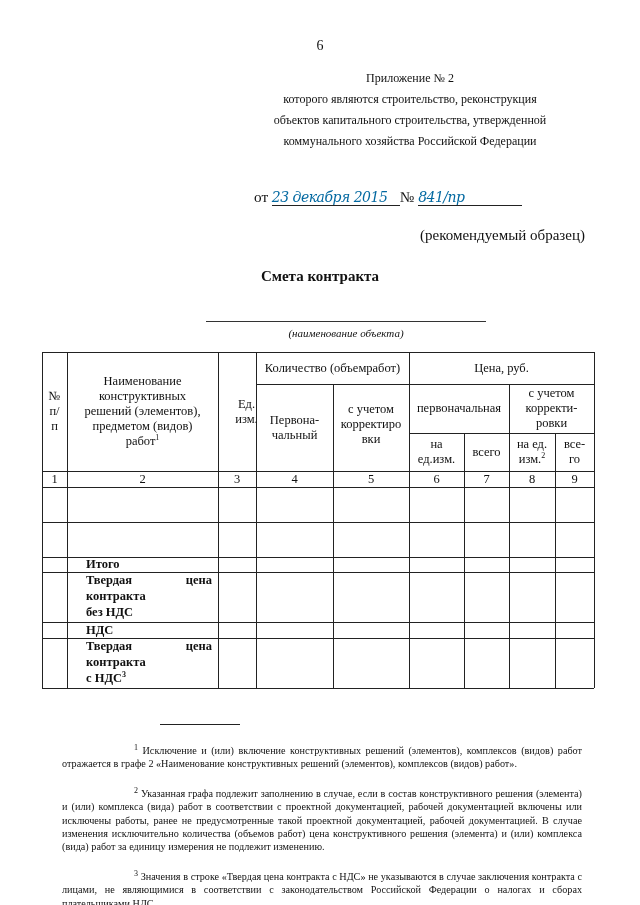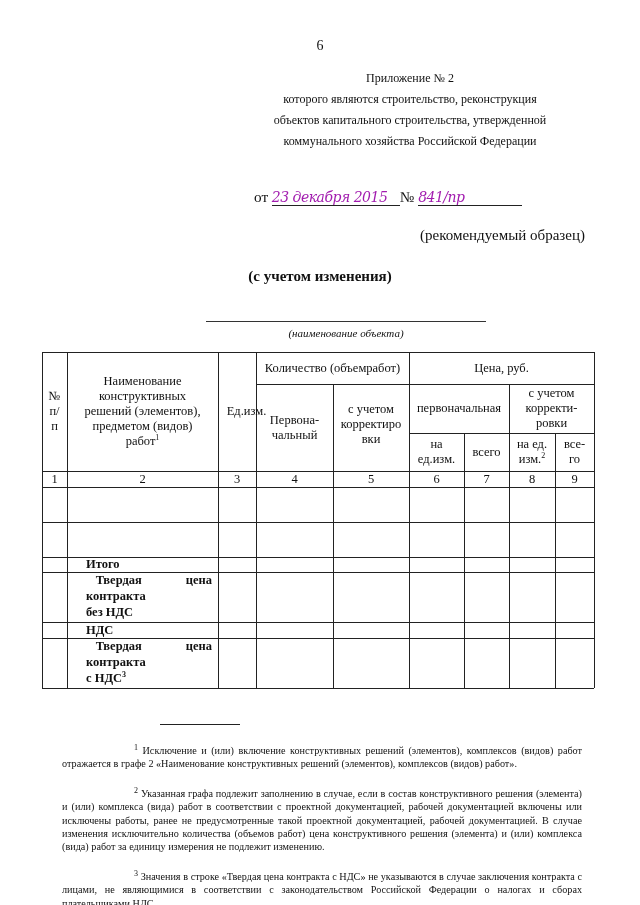--- a/index.html
+++ b/index.html
@@ -3,33 +3,33 @@
 <meta charset="utf-8">
 <style>
   html, body { margin:0; padding:0; background:#ffffff; }
   body { width:640px; height:905px; position:relative; overflow:hidden;
          font-family:"Liberation Serif","DejaVu Serif",serif; color:#111; }
   .abs { position:absolute; }
   .page-num { left:0; width:640px; top:38px; text-align:center; font-size:14px; }
   .appendix { left:220px; width:380px; top:68px; text-align:center; font-size:12px; line-height:21px; }
   .appendix div { white-space:nowrap; }
   .date-line { left:254px; top:188px; font-size:15.2px; white-space:nowrap; }
-  .hand { font-family:"DejaVu Serif",serif; font-style:italic; font-size:14px; letter-spacing:-0.5px; color:#a21caf; }
+  .hand { font-family:"DejaVu Serif",serif; font-style:italic; font-size:14px; letter-spacing:-0.5px; color:#0369a1; }
   .uline { display:inline-block; border-bottom:1px solid #222; text-align:left; }
   .recommended { left:420px; top:227px; font-size:15px; white-space:nowrap; }
   .title { left:0; width:640px; top:266px; text-align:center; font-weight:bold; font-size:15px; line-height:20px; }
   .obj-line { left:206px; top:321px; width:280px; border-top:1px solid #333; }
   .obj-caption { left:206px; width:280px; top:327px; text-align:center; font-style:italic; font-size:11px; }
 
   
   .cell { position:absolute; box-sizing:border-box; font-size:12.5px; line-height:15px;
           display:flex; align-items:center; justify-content:center; text-align:center; }
   .hl { position:absolute; height:0; border-top:1px solid #222; }
   .vl { position:absolute; width:0; border-left:1px solid #222; }
-  .justify-line { display:flex; justify-content:flex-end; width:100%;gap:44px; }
+  .justify-line { display:flex; justify-content:space-between; width:100%; }
   .lcell { position:absolute; box-sizing:border-box; font-size:12.5px; line-height:16.5px; font-weight:bold; padding-left:19px; padding-right:6px; }
   sup { font-size:8px; line-height:0; }
 
   .fn-rule { left:160px; top:724px; width:80px; border-top:1px solid #222; }
   .footnotes { left:46px; width:552px; top:728px; font-size:10.2px; line-height:13.4px; text-align:justify; }
   .footnotes p { margin:16px; text-indent:72px; }
 </style>
 </head>
 <body>
 
@@ -44,21 +44,21 @@
 
 <div class="abs date-line">
   <span>от</span>
   <span class="uline hand" style="width:128px;">23 декабря 2015</span><span>№</span>
   <span class="uline hand" style="width:104px;">841/пр</span>
 </div>
 
 <div class="abs recommended">(рекомендуемый образец)</div>
 
 <div class="abs title">
-  <div>(с учетом изменения)</div>
+  <div>Смета контракта</div>
 </div>
 
 <div class="abs obj-line"></div>
 <div class="abs obj-caption">(наименование объекта)</div>
 
 <div>
 
   <div class="hl" style="left:42px; width:552px; top:352px;"></div>
   <div class="hl" style="left:256px; width:153px; top:384px;"></div>
   <div class="hl" style="left:409px; width:185px; top:384px;"></div>
@@ -88,21 +88,21 @@
     <span>п/</span>
     <span>п</span>
   </div>
   <div class="cell" style="left:67px; top:352px; width:151px; height:119px; flex-direction:column;">
     <span>Наименование</span>
     <span>конструктивных</span>
     <span>решений (элементов),</span>
     <span>предметом (видов)</span>
     <span><span>работ</span><sup>1</sup></span>
   </div>
-  <div class="cell" style="left:218px; top:352px; width:38px; height:119px; flex-direction:row;padding-left:19px;">
+  <div class="cell" style="left:218px; top:352px; width:38px; height:119px; flex-direction:column;padding-left:19px;">
     <span>Ед.</span>
     <span>изм.</span>
   </div>
   <div class="cell" style="left:256px; top:352px; width:153px; height:32px; flex-direction:row;">
     <span>Количество (объем</span>
     <span>работ)</span>
   </div>
   <div class="cell" style="left:256px; top:384px; width:77px; height:87px; flex-direction:column;">
     <span>Первона-</span>
     <span>чальный</span>

